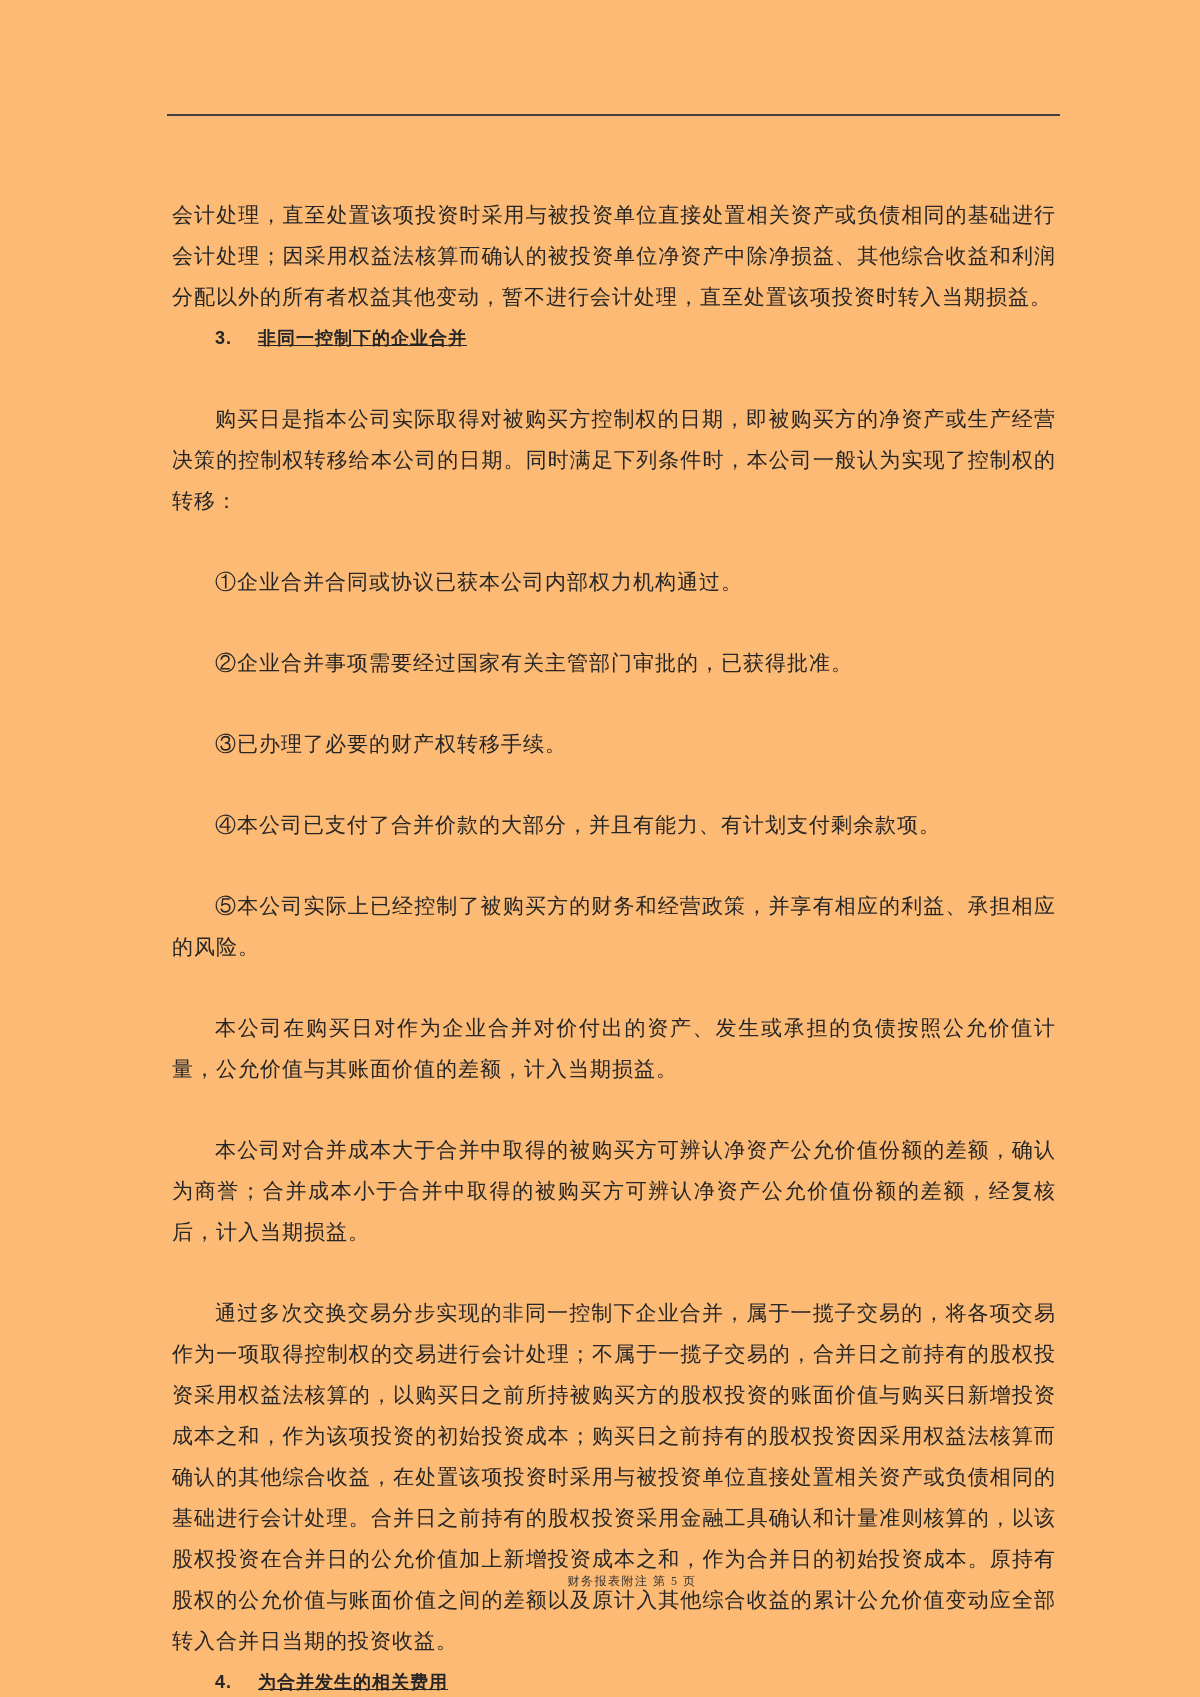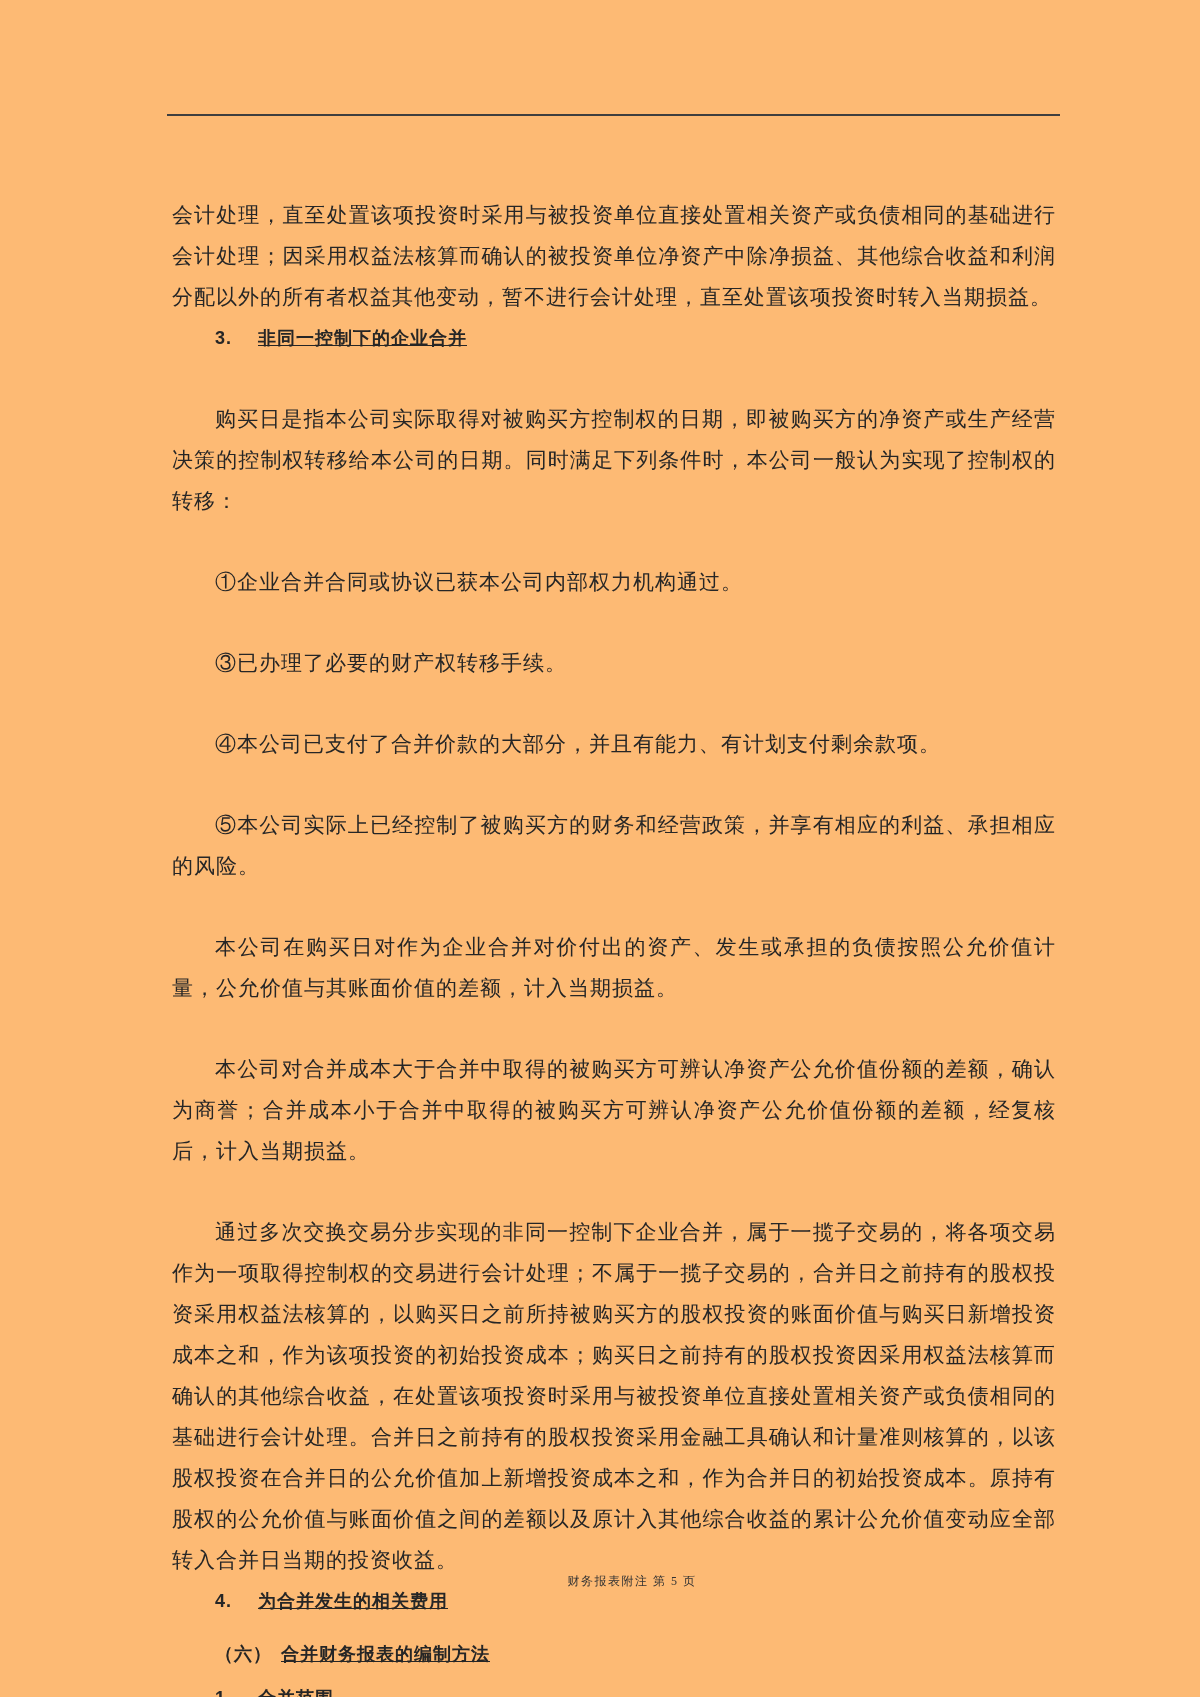--- a/index.html
+++ b/index.html
@@ -76,20 +76,21 @@
   <div class="content">
 
     <p class="body">会计处理，直至处置该项投资时采用与被投资单位直接处置相关资产或负债相同的基础进行会计处理；因采用权益法核算而确认的被投资单位净资产中除净损益、其他综合收益和利润分配以外的所有者权益其他变动，暂不进行会计处理，直至处置该项投资时转入当期损益。</p>
 
     <h3 class="heading"><span class="hnum">3.</span><span>非同一控制下的企业合并</span></h3>
 
     <p class="body indent">购买日是指本公司实际取得对被购买方控制权的日期，即被购买方的净资产或生产经营决策的控制权转移给本公司的日期。同时满足下列条件时，本公司一般认为实现了控制权的转移：</p>
 
     <p class="body indent">①企业合并合同或协议已获本公司内部权力机构通过。</p>
 
+    <p class="body indent">②企业合并事项需要经过国家有关主管部门审批的，已获得批准。</p>
 
     <p class="body indent">③已办理了必要的财产权转移手续。</p>
 
     <p class="body indent">④本公司已支付了合并价款的大部分，并且有能力、有计划支付剩余款项。</p>
 
     <p class="body indent">⑤本公司实际上已经控制了被购买方的财务和经营政策，并享有相应的利益、承担相应的风险。</p>
 
     <p class="body indent">本公司在购买日对作为企业合并对价付出的资产、发生或承担的负债按照公允价值计量，公允价值与其账面价值的差额，计入当期损益。</p>
 
     <p class="body indent">本公司对合并成本大于合并中取得的被购买方可辨认净资产公允价值份额的差额，确认为商誉；合并成本小于合并中取得的被购买方可辨认净资产公允价值份额的差额，经复核后，计入当期损益。</p>

